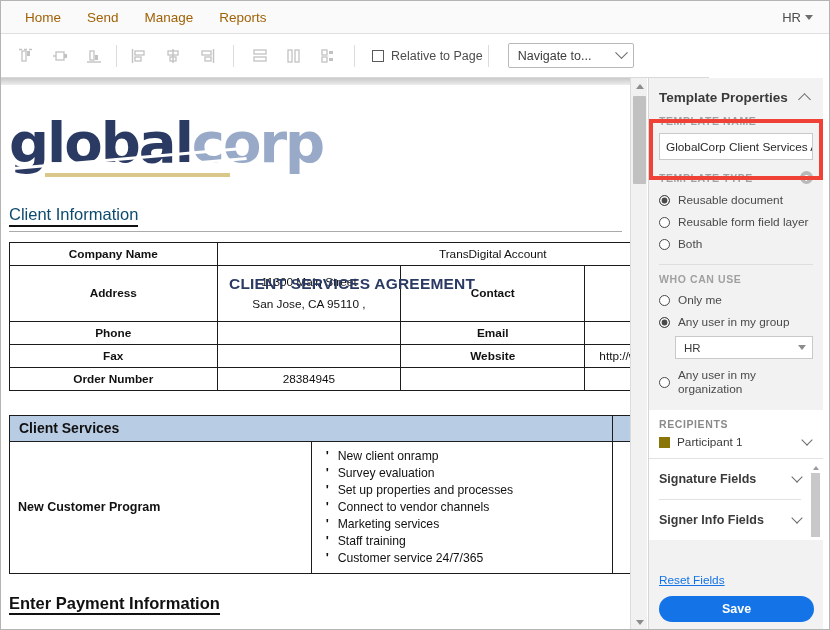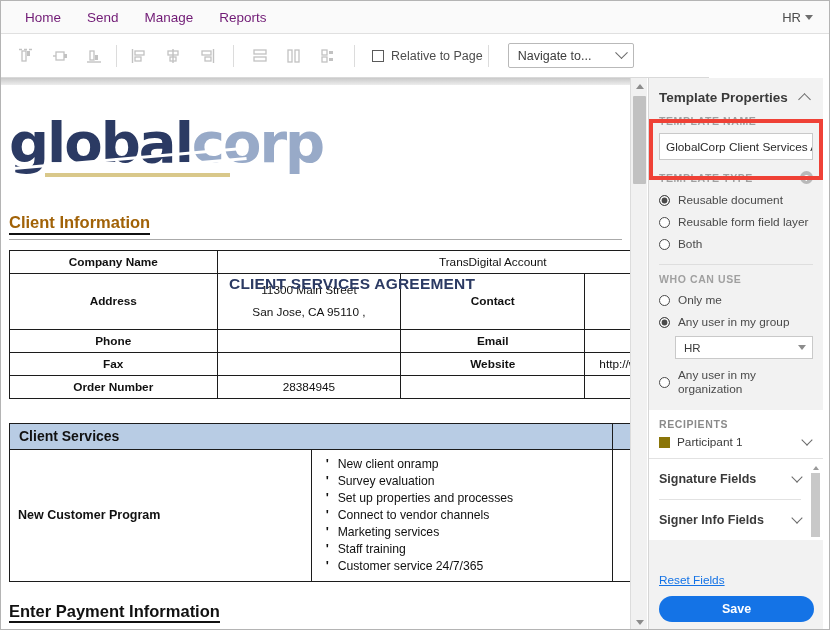--- a/index.html
+++ b/index.html
@@ -19,21 +19,21 @@
 
   
   .menubar {
     position: absolute; left: 0; top: 0; width: 828px; height: 33px;
     background: #fafafa;
     border-bottom: 1px solid #e0e0e0;
     display: flex; align-items: center;
   }
   .menubar .items { display: flex; align-items: center; padding-left: 12px; gap: 2px; }
   .menu-item {
-    font-size: 13.5px; color: #701a75; padding: 6px 12px;
+    font-size: 13.5px; color: #a16207; padding: 6px 12px;
     cursor: default; white-space: nowrap;
   }
   .menubar .spacer { flex: 1; }
   .user-menu {
     display: flex; align-items: center; gap: 4px;
     font-size: 13px; color: #4d4d4d; padding-right: 16px;
   }
   .caret-down {
     width: 0; height: 0;
     border-left: 4px solid transparent;
@@ -117,22 +117,22 @@
   .logo-underline {
     position: absolute; left: 36px; top: 58px; width: 185px; height: 4px;
     background: #d9c88a;
   }
   .doc-title {
     position: absolute; left: 228px; top: 190px;
     font-size: 15.5px; font-weight: 700; color: #2b3a63;
     letter-spacing: .2px;
   }
   .section-hdr {
-    margin: 16px 0 0 8px;
-    font-size: 16.5px; font-weight: 700; color: #a16207;
+    margin: 8px 0 0 8px;
+    font-size: 16.5px; font-weight: 400; color: #0c4a6e;
     border-bottom: 2px solid #111;
     display: inline-block; padding-bottom: 1px;
   }
   .hr-rule { border: 0; border-top: 1px solid #aaa; margin: 4px 8px 0 8px; }
 
   table.info {
     margin: 10px 0 0 8px; width: 760px;
     border-collapse: collapse; table-layout: fixed;
     font-size: 11.8px;
     text-align: center;

